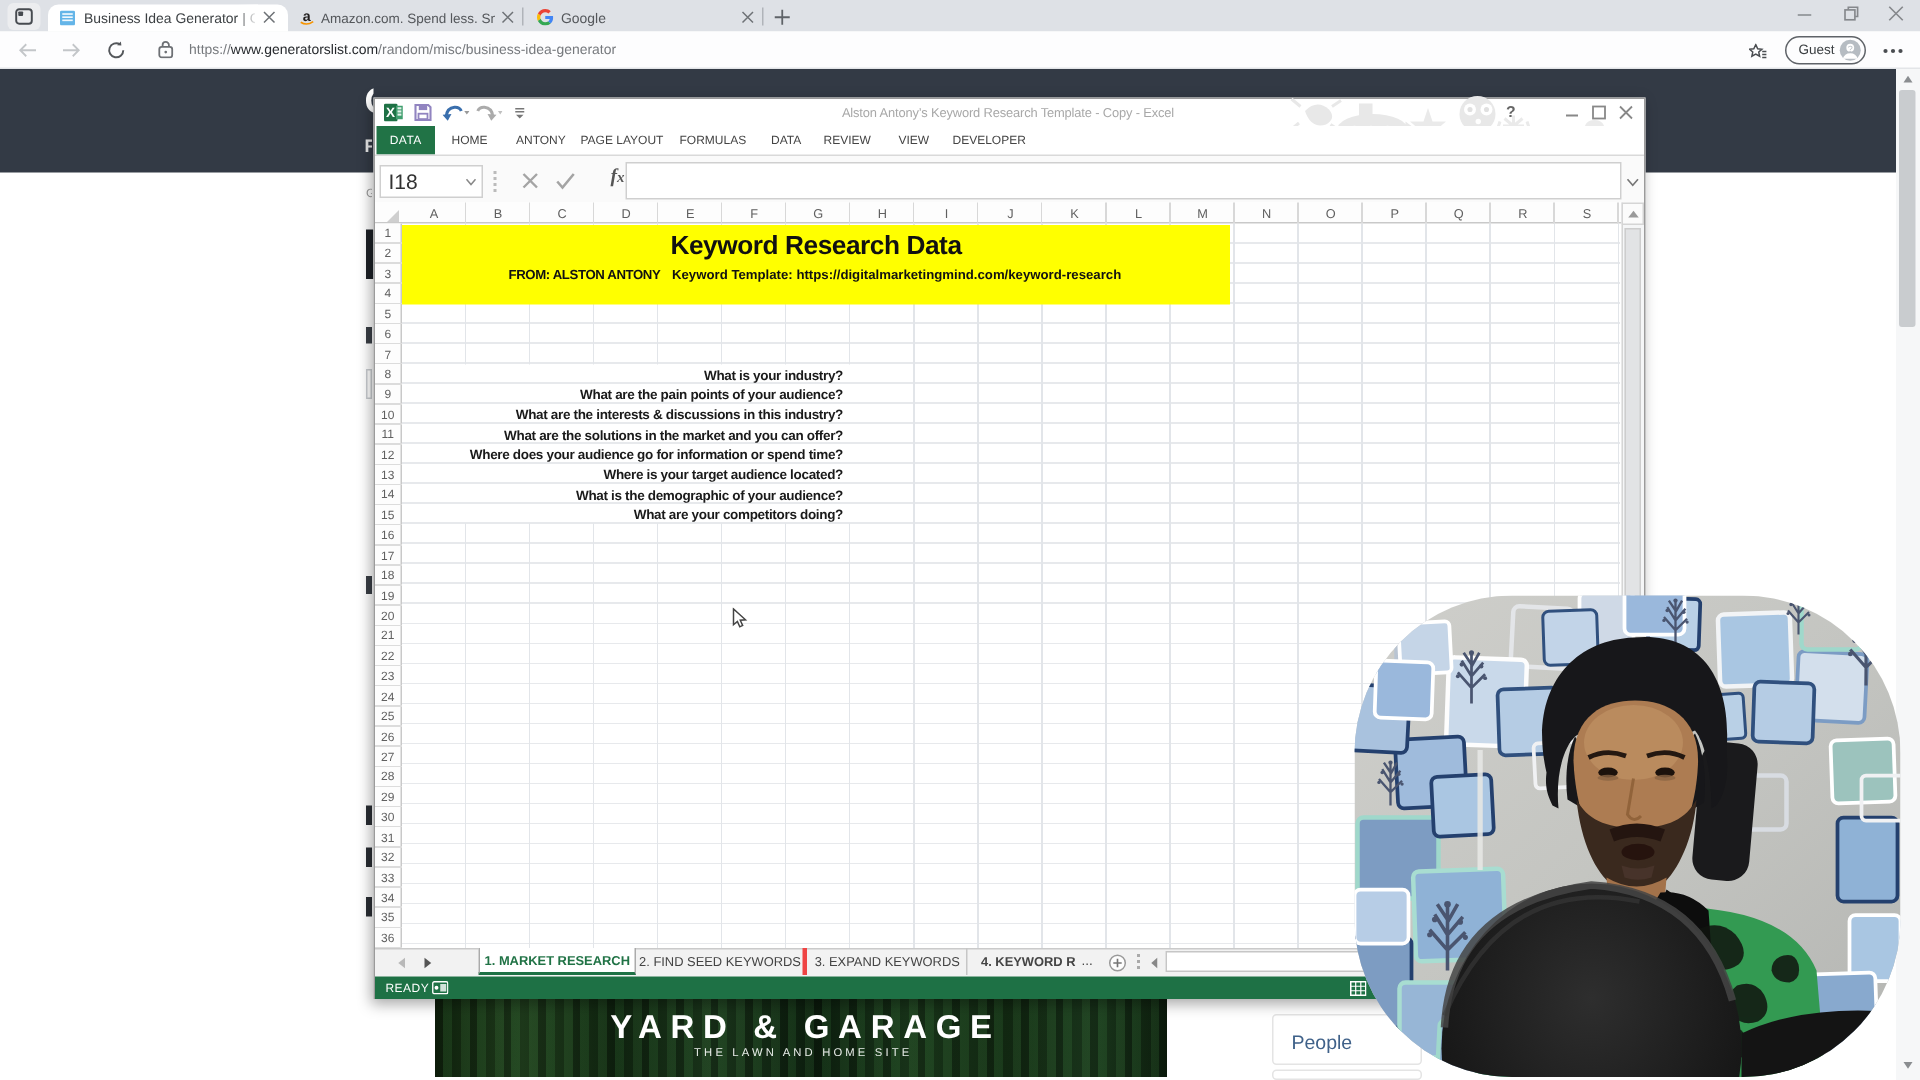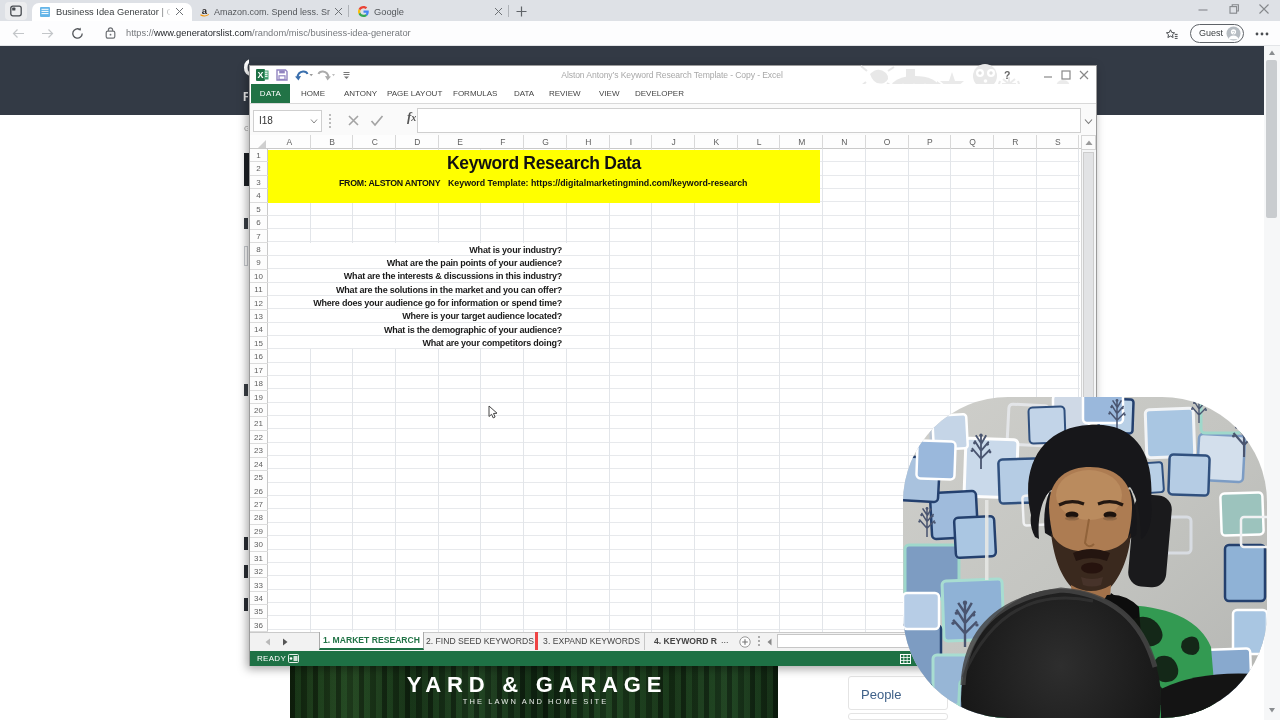--- a/index.html
+++ b/index.html
@@ -237,21 +237,21 @@
     <span class="abs" style="left:163px;top:0;width:90px;">FORMULAS</span>
     <span class="abs" style="left:224px;top:0;width:60px;">DATA</span>
     <span class="abs" style="left:259px;top:0;width:60px;">REVIEW</span>
     <span class="abs" style="left:309px;top:0;width:60px;">VIEW</span>
     <span class="abs" style="left:345px;top:0;width:90px;">DEVELOPER</span>
   </div>
   <div class="abs" style="left:0;top:37px;width:846px;height:1px;background:#d9d9d9;"></div>
 
   <div class="abs" style="left:0;top:38px;width:846px;height:31px;background:#fafafa;"></div>
   <div class="abs" style="left:3px;top:44px;width:69px;height:22px;background:#fff;border:1px solid #cfcfcf;"></div>
-  <div class="abs" style="left:9px;top:44px;height:14px;line-height:22px;font-size:10px;color:#333;">I18</div>
+  <div class="abs" style="left:9px;top:44px;height:14px;line-height:22px;font-size:14px;color:#333;">I18</div>
   <svg class="abs" style="left:60px;top:53px;" width="8" height="5" viewBox="0 0 8 5">
       <path d="M1 0.5 L4 4 L7 0.5" fill="none" stroke="#888" stroke-width="1"></path>
     </svg>
   <div class="abs" style="left:79px;top:48px;width:2px;height:14px;background:repeating-linear-gradient(to bottom,#bbb 0 2px,transparent 2px 4px);"></div>
   <svg class="abs" style="left:97px;top:48px;" width="13" height="13" viewBox="0 0 13 13">
       <path d="M2 2 L11 11 M11 2 L2 11" stroke="#a4a4a4" stroke-width="1.6"></path>
     </svg>
   <svg class="abs" style="left:120px;top:48px;" width="14" height="13" viewBox="0 0 14 13">
       <path d="M1.5 7 L5 11 L12.5 2" fill="none" stroke="#a4a4a4" stroke-width="1.7"></path>
     </svg>

